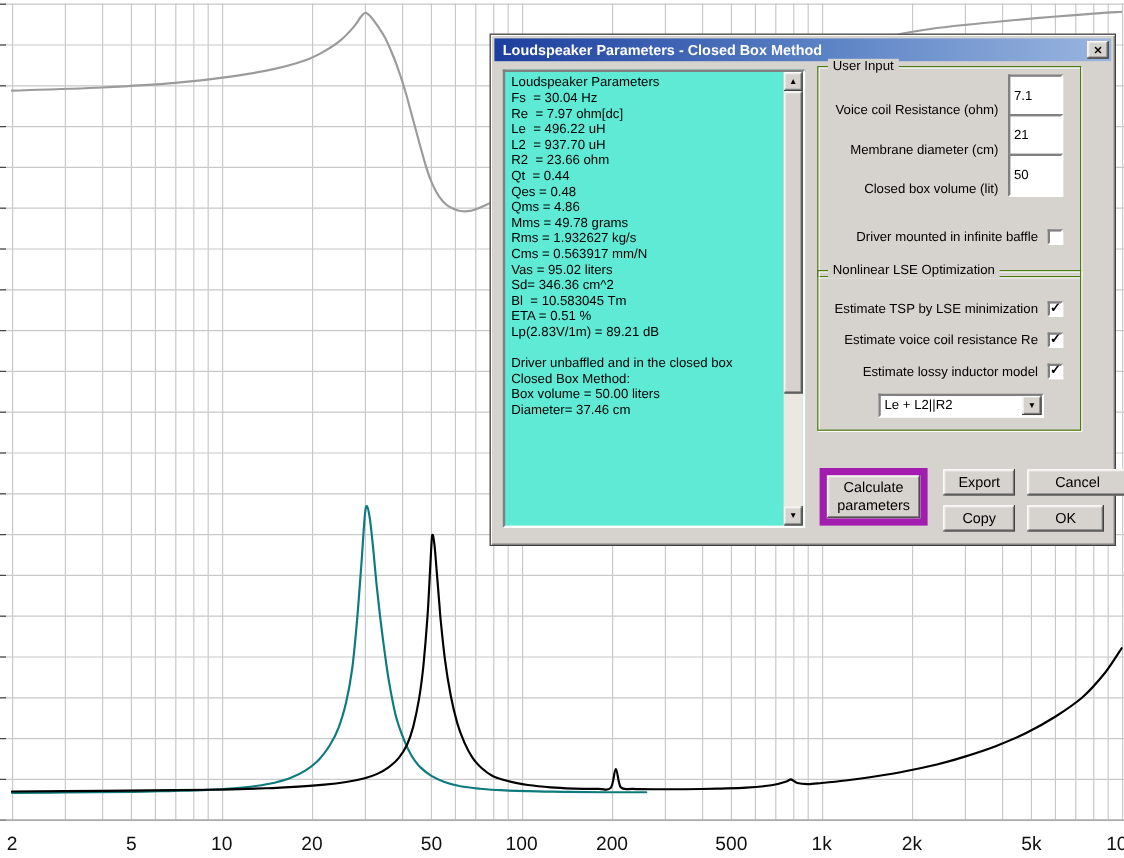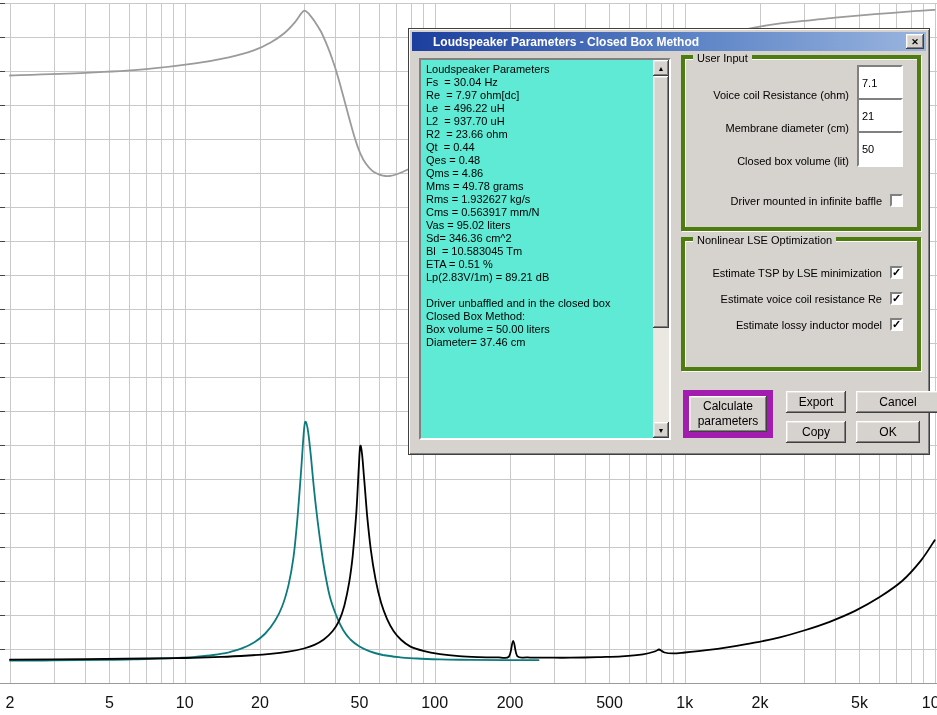--- a/index.html
+++ b/index.html
@@ -9,21 +9,21 @@
   #chart { position:absolute; left:0; top:0; }
 
   
   .dialog { position:absolute; left:408px; top:28px; width:522px; height:427px;
     background:#d6d3ce; border:1px solid #404040;
     box-shadow: inset 1px 1px 0 #ffffff, inset -1px -1px 0 #808080; }
 
   .titlebar { position:absolute; left:3px; top:3px; right:3px; height:19px;
     background:linear-gradient(90deg,#1c3e9e 0%, #5d84c6 55%, #9ab5df 100%);
     display:flex; align-items:center; }
-  .title { flex:1; color:#fff; font-size:12px; font-weight:bold; padding-left:21px; white-space:nowrap; }
+  .title { flex:1; color:#fff; font-size:12px; font-weight:bold; padding-left:7px; white-space:nowrap; }
   .closebtn { width:18px; height:15px; margin-right:2px; background:#d6d3ce; border:none; padding:0;
     box-shadow: inset -1px -1px 0 #404040, inset 1px 1px 0 #fff, inset -2px -2px 0 #808080, inset 2px 2px 0 #e8e5e0;
     font-size:9px; font-weight:bold; color:#000; display:flex; align-items:center; justify-content:center;
     font-family:inherit; cursor:default; }
 
   
   .textpanel { position:absolute; left:10px; top:29px; width:252px; height:382px;
     background:#5eead4; border:2px solid; border-color:#808080 #fff #fff #808080; }
   .textlines { position:absolute; left:0; top:0; right:16px; bottom:0; padding:3px 5px;
     font-size:11px; line-height:13px; color:#000; overflow:hidden; }
@@ -32,24 +32,24 @@
   .vscroll { position:absolute; top:0; right:0; bottom:0; width:16px; background:#ebe8e2;
     display:flex; flex-direction:column; }
   .sbtn { flex:0 0 16px; background:#d6d3ce;
     box-shadow: inset -1px -1px 0 #404040, inset 1px 1px 0 #fff, inset -2px -2px 0 #808080, inset 2px 2px 0 #e8e5e0;
     display:flex; align-items:center; justify-content:center; font-size:7px; color:#000; }
   .strack { flex:1; position:relative; }
   .sthumb { position:absolute; left:0; right:0; top:0; height:252px; background:#d6d3ce;
     box-shadow: inset -1px -1px 0 #404040, inset 1px 1px 0 #fff, inset -2px -2px 0 #808080, inset 2px 2px 0 #e8e5e0; }
 
   
-  .group { position:absolute; left:272px; width:240px;
-    border:4px solid #4d7c0f; box-shadow: 1px 1px 0 #fff, inset 1px 1px 0 #fff; }
+  .group { position:absolute; left:272px; width:220px;
+    border:1px solid #4d7c0f; box-shadow: 1px 1px 0 #fff, inset 1px 1px 0 #fff; }
   .g-user { top:26px; height:176px; }
-  .g-lse  { top:208px; height:134px; }
+  .g-lse  { top:196px; height:134px; }
   .legend { position:absolute; top:-7px; left:8px; background:#d6d3ce;
     font-size:11px; line-height:13px; padding:0 4px; }
 
   .frow, .crow { position:absolute; right:14px; display:flex; align-items:flex-end; gap:8px; height:18px; }
   .frow label, .crow label { font-size:11px; color:#000; white-space:nowrap; }
   .g-user .r1 { top:24px; } .g-user .r2 { top:57px; } .g-user .r3 { top:90px; }
   .g-user .baffle { top:130px; }
   .g-lse .o1 { top:20px; } .g-lse .o2 { top:46px; } .g-lse .o3 { top:72px; }
 
   .tin { width:46px; height:18px; background:#fff; border:2px solid; border-color:#808080 #fff #fff #808080;
@@ -252,20 +252,26 @@
         <span class="checkbox">✓</span>
       </div>
       <div class="crow o2">
         <label>Estimate voice coil resistance Re</label>
         <span class="checkbox">✓</span>
       </div>
       <div class="crow o3">
         <label>Estimate lossy inductor model</label>
         <span class="checkbox">✓</span>
       </div>
+      <div class="combo">
+        <span class="combo-text">Le + L2||R2</span>
+        <span class="combo-btn">
+            <span>▼</span>
+          </span>
+      </div>
     </div>
 
     <button class="btn calc">Calculate parameters</button>
     <button class="btn export">Export</button>
     <button class="btn cancel">Cancel</button>
     <button class="btn copy">Copy</button>
     <button class="btn ok">OK</button>
 
   </div>
 </div>

